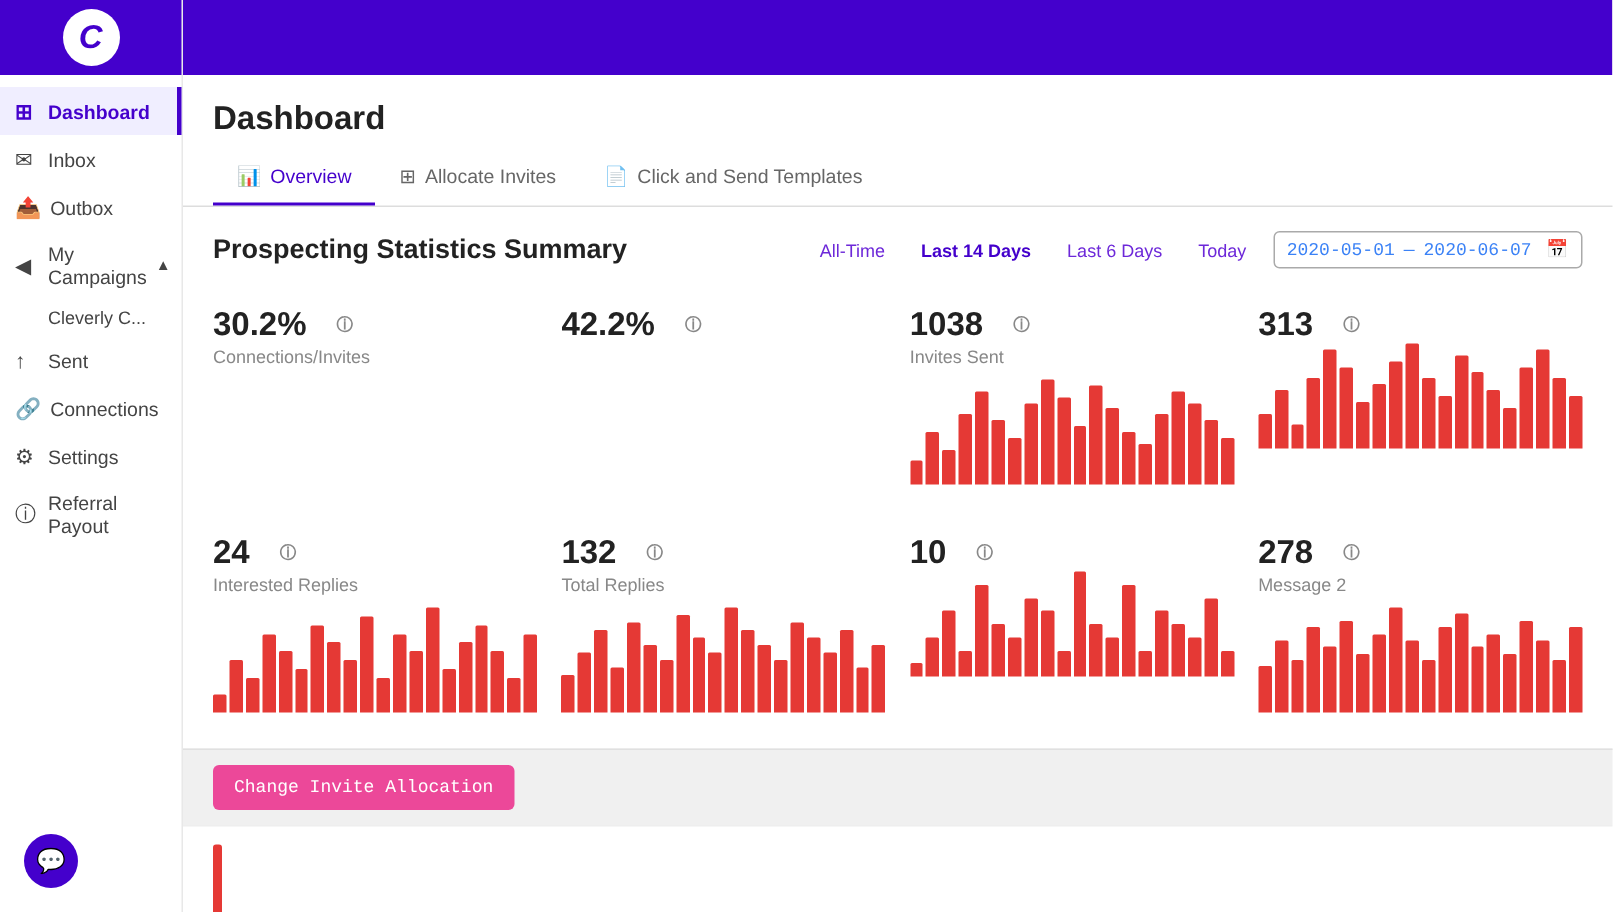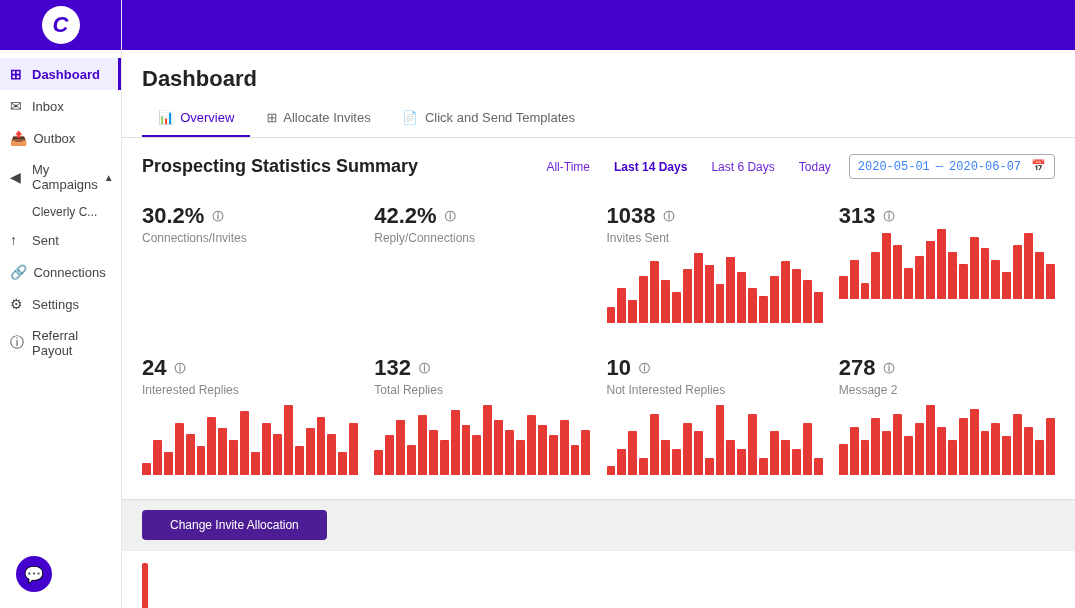--- a/index.html
+++ b/index.html
@@ -92,21 +92,21 @@
     .date-range span { color: #3b82f6; font-family: Liberation Mono, monospace; }
     .select-stat-btn {
       background: #4400cc; color: #fff; border: none;
       padding: 8px 14px; border-radius: 4px; font-size: 12px;
       cursor: pointer; font-weight: 500;
     }
 
     
     .stats-grid { display: grid; grid-template-columns: repeat(4, 1fr); gap: 16px; }
     .stat-card { padding: 8px 0; }
-    .stat-value { font-size: 22px; font-weight: 700; color: #222; display: flex; align-items: center; gap: 8px; }
+    .stat-value { font-size: 22px; font-weight: 700; color: #222; display: flex; align-items: center; gap: 20px; }
     .stat-info { font-size: 11px; color: #888; cursor: pointer; }
     .stat-label { font-size: 12px; color: #888; margin-top: 2px; margin-bottom: 8px; }
 
     
     .bar-chart { display: flex; align-items: flex-end; gap: 2px; height: 70px; }
     .bar {
       background: #e53935;
       border-radius: 1px 1px 0 0;
       min-width: 4px;
       flex: 1;
@@ -117,23 +117,23 @@
       background: #f0f0f0;
       padding: 10px 20px;
       font-size: 13px;
       color: #333;
       display: flex;
       align-items: center;
       justify-content: space-between;
       border-top: 1px solid #e0e0e0;
     }
     .change-btn {
-      background: #4c1d95; color: #fff; border: none;
-      padding: 8px 28px; border-radius: 4px; font-size: 12px;
-      cursor: pointer; font-weight: 500;
+      background: #ec4899; color: #fff; border: none;
+      padding: 8px 14px; border-radius: 4px; font-size: 12px;
+      cursor: pointer; font-weight: 500; font-family: Liberation Mono, monospace;
     }
 
     .campaign-row {
       display: flex; align-items: center;
       padding: 12px 20px; border-top: 1px solid #eee;
       background: #fff;
     }
     .campaign-color-bar { width: 6px; height: 50px; background: #e53935; border-radius: 2px; margin-right: 16px; flex-shrink: 0; }
 
     .chat-btn {
@@ -244,21 +244,20 @@
             <span class="stat-info">ⓘ</span>
           </div>
           <div class="stat-label">Connections/Invites</div>
         </div>
 
         <div class="stat-card">
           <div class="stat-value">
             <span>42.2%</span>
             <span class="stat-info">ⓘ</span>
           </div>
-          <div class="stat-label">Reply/Connections</div>
         </div>
 
         <div class="stat-card">
           <div class="stat-value">
             <span>1038</span>
             <span class="stat-info">ⓘ</span>
           </div>
           <div class="stat-label">Invites Sent</div>
           <div class="bar-chart" id="chart-invites-sent">
               <div class="bar" style="height: 22.2222%;"></div>
@@ -374,21 +373,20 @@
               <div class="bar" style="height: 42.8571%;"></div>
               <div class="bar" style="height: 64.2857%;"></div>
             </div>
         </div>
 
         <div class="stat-card">
           <div class="stat-value">
             <span>10</span>
             <span class="stat-info">ⓘ</span>
           </div>
-          <div class="stat-label">Not Interested Replies</div>
           <div class="bar-chart" id="chart-not-interested">
               <div class="bar" style="height: 12.5%;"></div>
               <div class="bar" style="height: 37.5%;"></div>
               <div class="bar" style="height: 62.5%;"></div>
               <div class="bar" style="height: 25%;"></div>
               <div class="bar" style="height: 87.5%;"></div>
               <div class="bar" style="height: 50%;"></div>
               <div class="bar" style="height: 37.5%;"></div>
               <div class="bar" style="height: 75%;"></div>
               <div class="bar" style="height: 62.5%;"></div>

